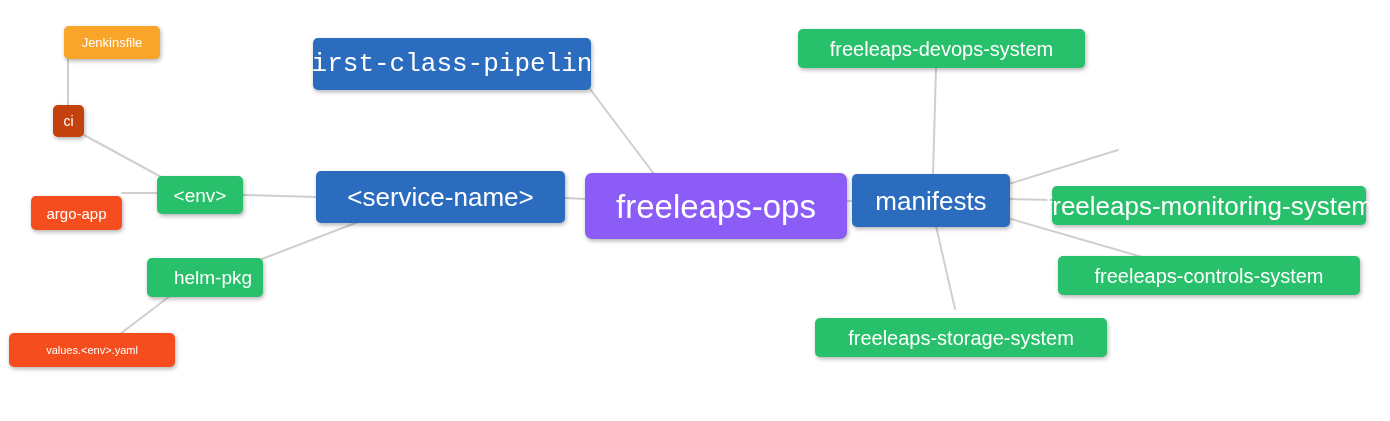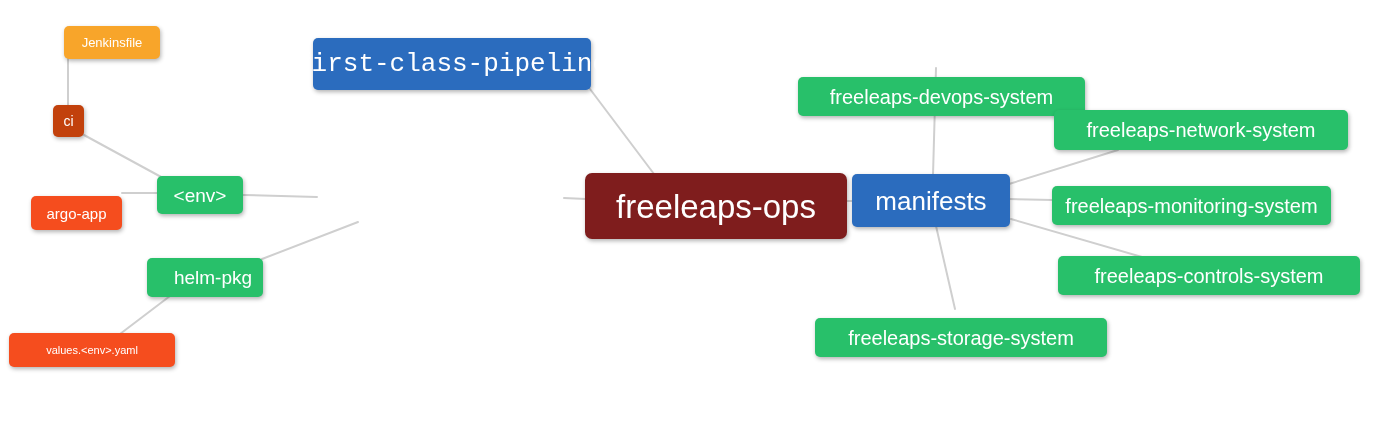--- a/index.html
+++ b/index.html
@@ -39,23 +39,23 @@
   }
   
   .n-jenkinsfile { left: 20px;  top: 26px;  width: 96px;  height: 33px; font-size: 13px; margin-left: 44px; }
   .n-ci         { left: 53px;  top: 105px; width: 31px;  height: 32px; font-size: 14px; }
   .n-argo       { left: 31px;  top: 176px; width: 91px;  height: 34px; font-size: 15px; margin-top: 20px; }
   .n-env        { left: 157px; top: 176px; width: 86px;  height: 38px; font-size: 19px; }
   .n-pipeline   { left: 313px; top: 38px;  width: 278px; height: 52px; font-size: 26px; font-family: Liberation Mono, monospace; }
   .n-service    { left: 316px; top: 171px; width: 249px; height: 52px; font-size: 26px; }
   .n-root       { left: 585px; top: 173px; width: 262px; height: 66px; font-size: 33px; border-radius: 7px; }
   .n-manifests  { left: 852px; top: 174px; width: 158px; height: 53px; font-size: 26px; }
-  .n-devops     { left: 798px; top: 29px;  width: 287px; height: 39px; font-size: 20px; margin-top: 48px; }
+  .n-devops     { left: 798px; top: 29px;  width: 287px; height: 39px; font-size: 20px; }
   .n-network    { left: 1054px;top: 110px; width: 294px; height: 40px; font-size: 20px; }
-  .n-monitoring { left: 1052px;top: 186px; width: 279px; height: 39px; font-size: 20px; }
+  .n-monitoring { left: 1052px;top: 186px; width: 314px; height: 39px; font-size: 26px; }
   .n-controls   { left: 1058px;top: 256px; width: 302px; height: 39px; font-size: 20px; }
   .n-storage    { left: 815px; top: 308px; width: 292px; height: 39px; font-size: 20px; }
   .n-helm       { left: 147px; top: 258px; width: 116px; height: 39px; font-size: 19px; }
   .n-values     { left: 9px;   top: 333px; width: 166px; height: 34px; font-size: 11px; }
 </style>
 </head>
 <body style="background-color: rgb(255, 255, 255);">
 
 <div class="canvas">
 
@@ -74,23 +74,23 @@
     <line x1="1009" y1="199" x2="1053" y2="200"></line>
     <line x1="1011" y1="219" x2="1142" y2="257"></line>
     <line x1="936" y1="226" x2="955" y2="309"></line>
   </svg>
 
   <div class="node n-jenkinsfile" style="background-color: rgb(248, 165, 42); color: rgb(255, 255, 255);">Jenkinsfile</div>
   <div class="node n-ci" style="background-color: #c2410c; color: rgb(255, 255, 255);">ci</div>
   <div class="node n-argo" style="background-color: rgb(245, 77, 30); color: rgb(255, 255, 255);">argo-app</div>
   <div class="node n-env" style="background-color: rgb(40, 192, 106); color: rgb(255, 255, 255);">&lt;env&gt;</div>
   <div class="node n-pipeline" style="background-color: rgb(43, 108, 190); color: rgb(255, 255, 255);">first-class-pipeline</div>
-  <div class="node n-root" style="background-color: #7f1d1d; color: rgb(255, 255, 255);">freeleaps-ops</div>
+  <div class="node n-service" style="background-color: rgb(43, 108, 190); color: rgb(255, 255, 255);">&lt;service-name&gt;</div>
+  <div class="node n-root" style="background-color: #8b5cf6; color: rgb(255, 255, 255);">freeleaps-ops</div>
   <div class="node n-manifests" style="background-color: rgb(43, 108, 190); color: rgb(255, 255, 255);">manifests</div>
   <div class="node n-devops" style="background-color: rgb(40, 192, 106); color: rgb(255, 255, 255);">freeleaps-devops-system</div>
-  <div class="node n-network" style="background-color: rgb(40, 192, 106); color: rgb(255, 255, 255);">freeleaps-network-system</div>
   <div class="node n-monitoring" style="background-color: rgb(40, 192, 106); color: rgb(255, 255, 255);">freeleaps-monitoring-system</div>
   <div class="node n-controls" style="background-color: rgb(40, 192, 106); color: rgb(255, 255, 255);">freeleaps-controls-system</div>
   <div class="node n-storage" style="background-color: rgb(40, 192, 106); color: rgb(255, 255, 255); margin-top: 10px;">freeleaps-storage-system</div>
   <div class="node n-helm" style="background-color: rgb(40, 192, 106); color: rgb(255, 255, 255); padding-left: 16px;">helm-pkg</div>
   <div class="node n-values" style="background-color: rgb(245, 77, 30); color: rgb(255, 255, 255);">values.&lt;env&gt;.yaml</div>
 
 </div>
 
 </body></html>

